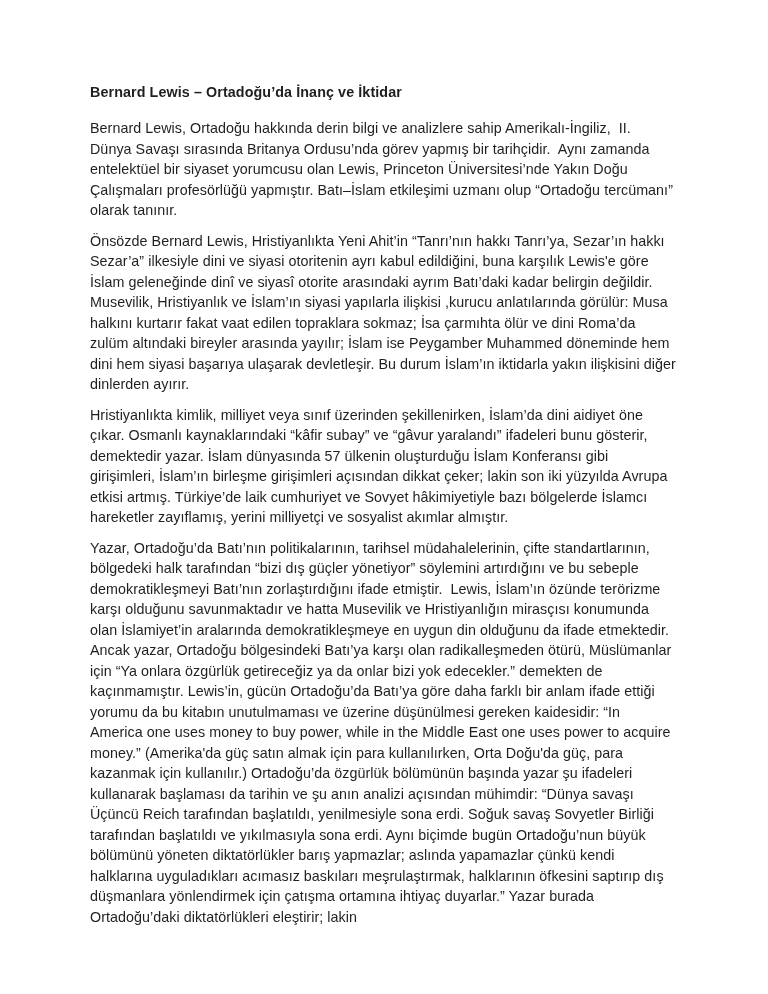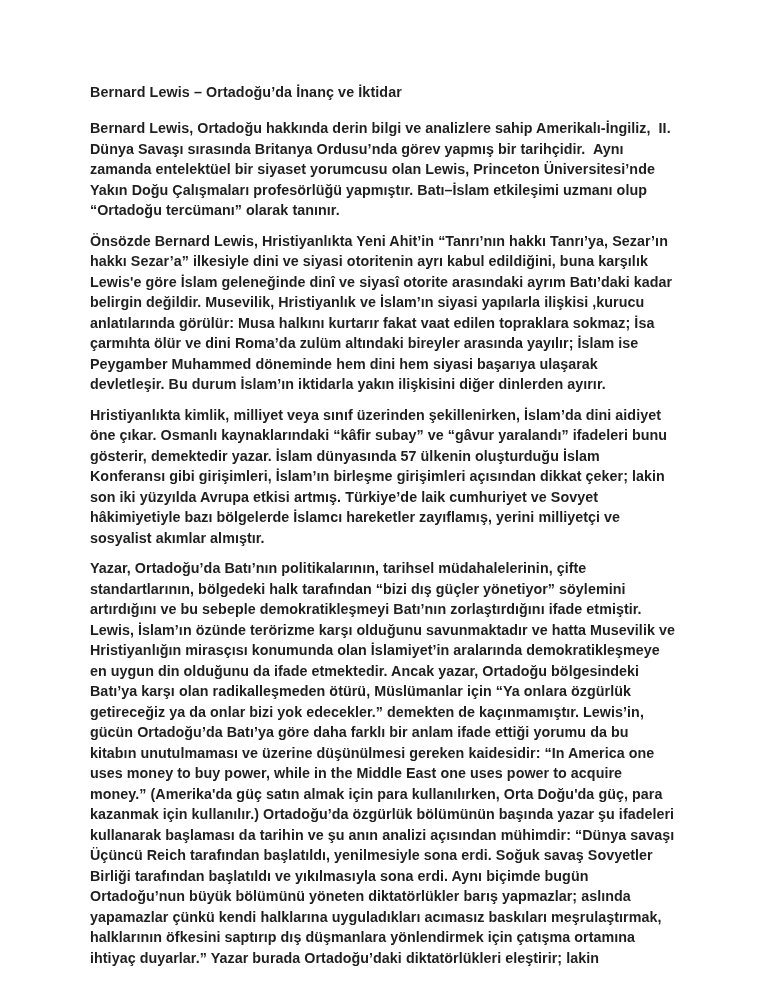--- a/index.html
+++ b/index.html
@@ -22,21 +22,21 @@
   }
   .doc-title {
     font-size: 14.3px;
     font-weight: 700;
     line-height: 20px;
     margin: 0 0 16px 0;
     letter-spacing: 0.1px;
   }
   .doc-paragraph {
     font-size: 14.3px;
-    font-weight: 700;
+    font-weight: 400;
     line-height: 20.5px;
     margin: 0 4px 10px 0;
     letter-spacing: 0.05px;
     white-space: pre-wrap;
     text-align: left;
   }
 </style>
 </head>
 <body>
 

